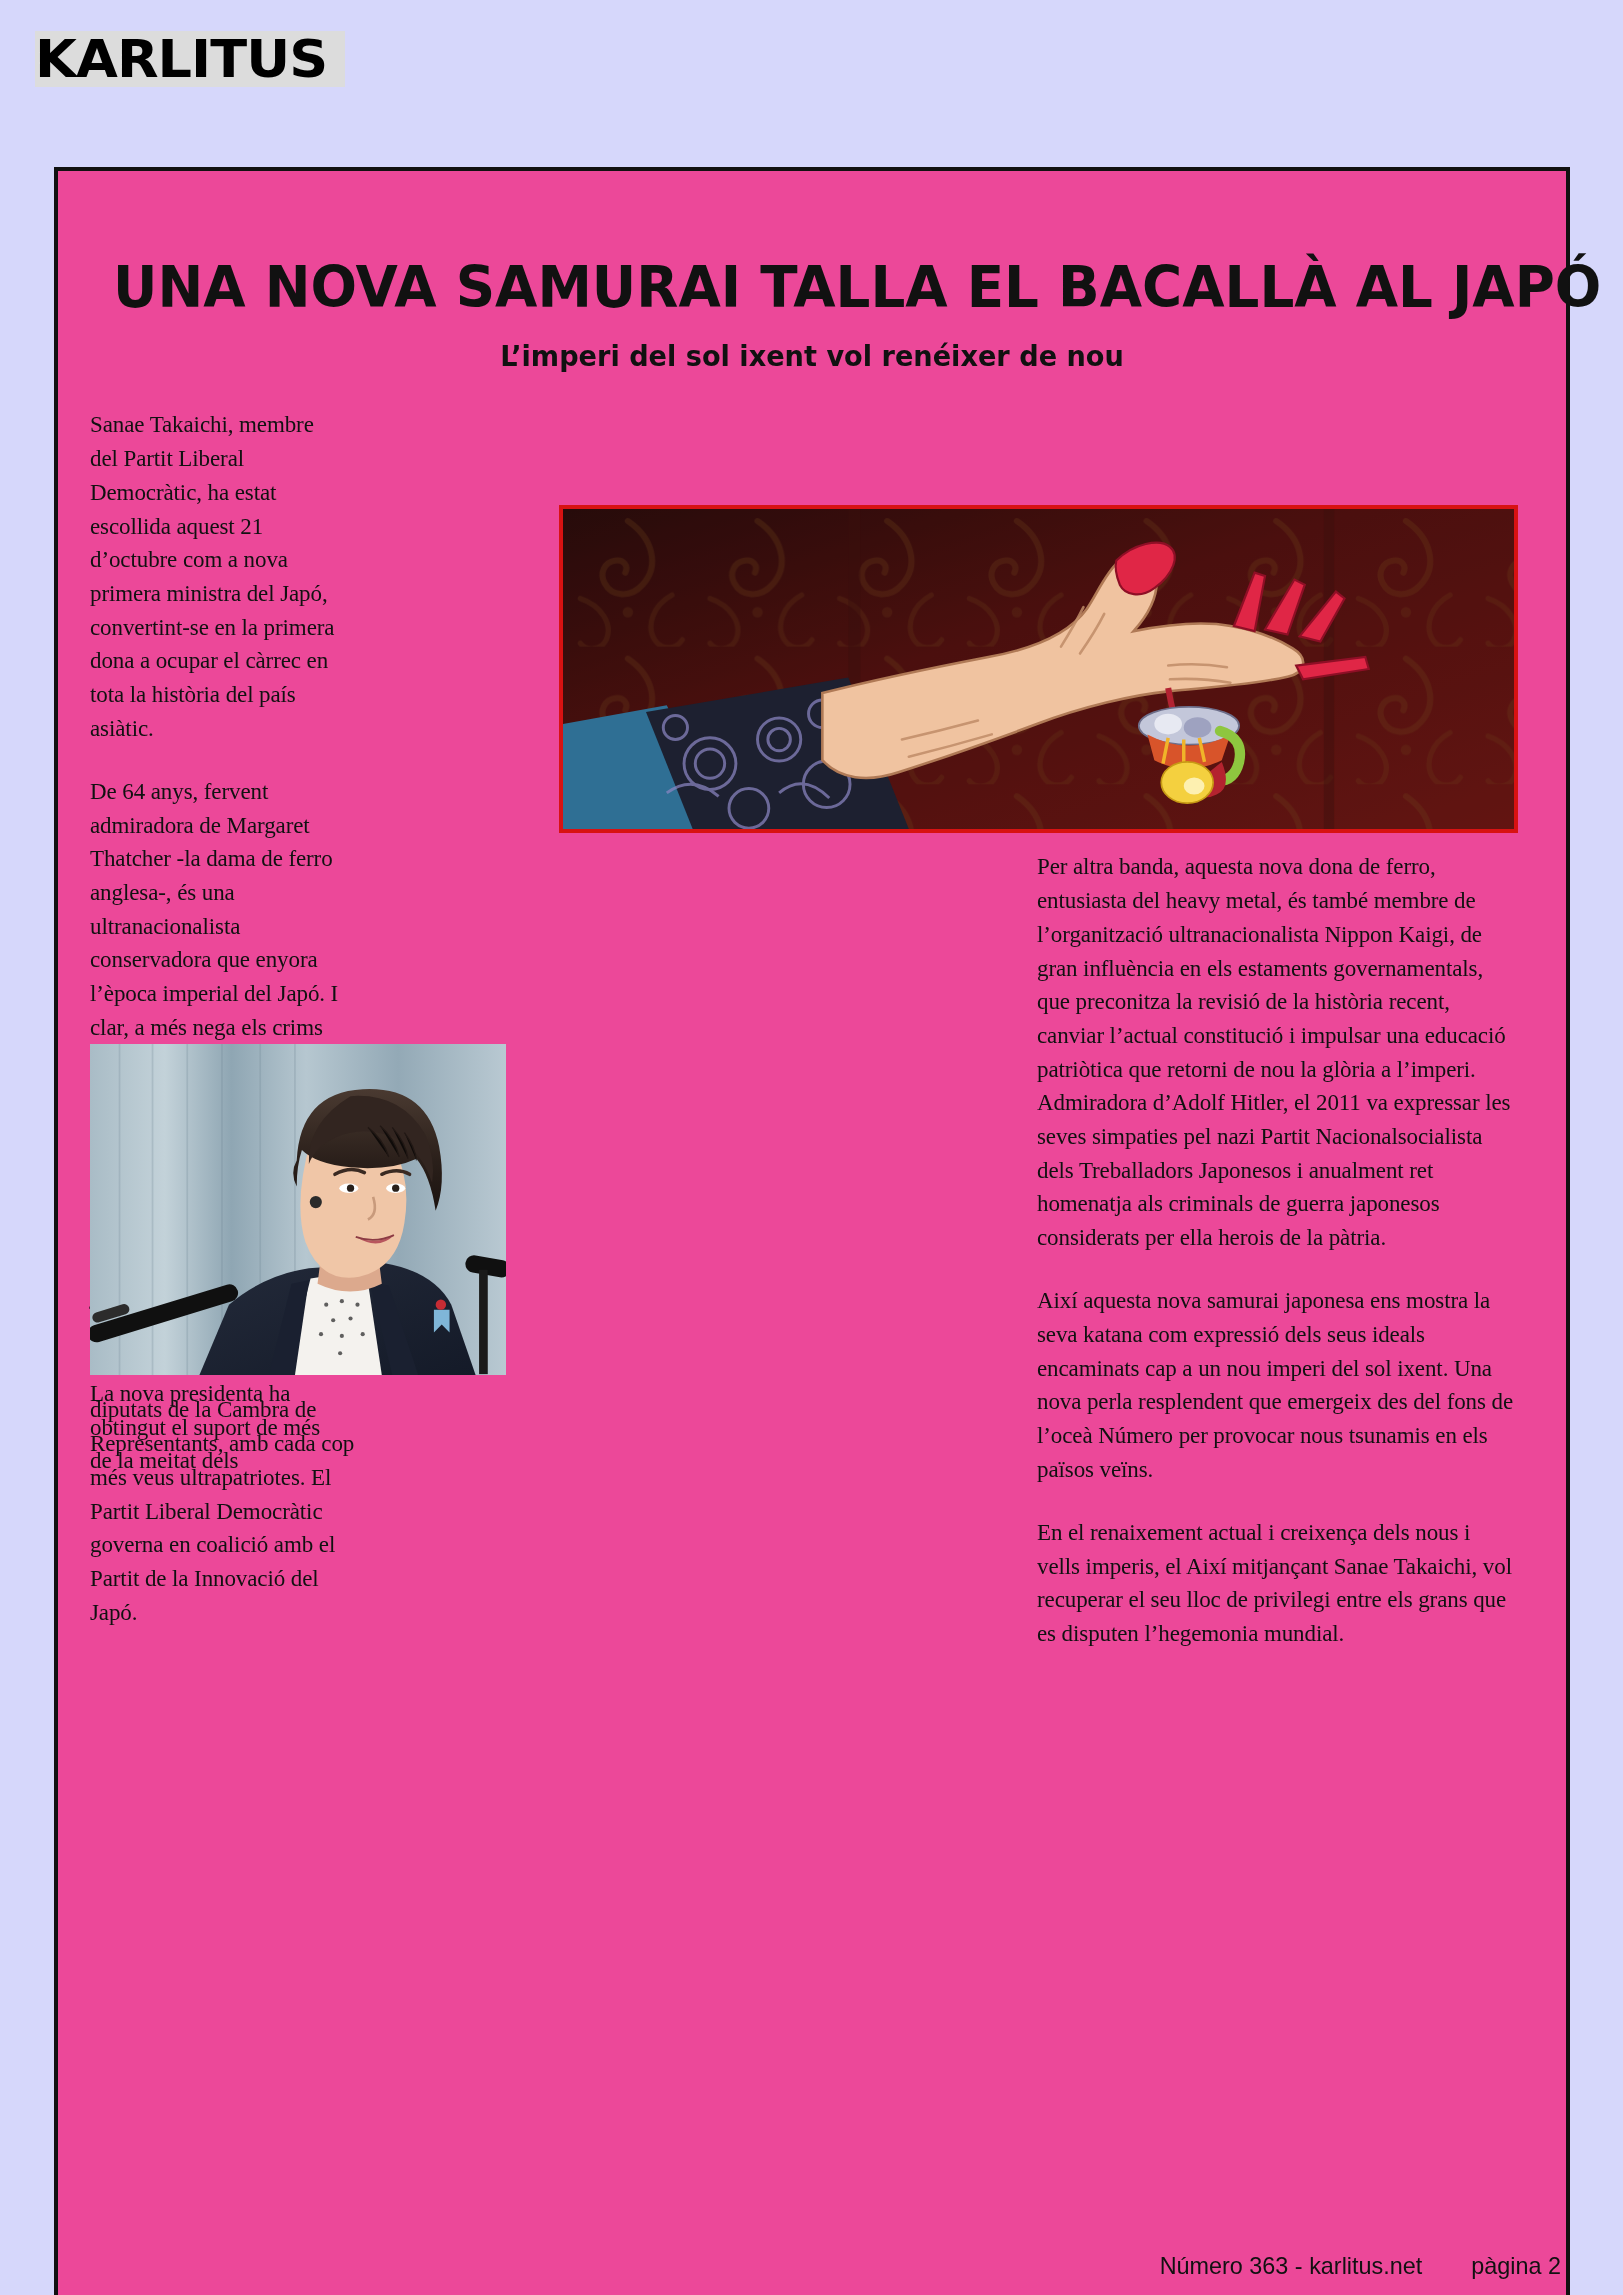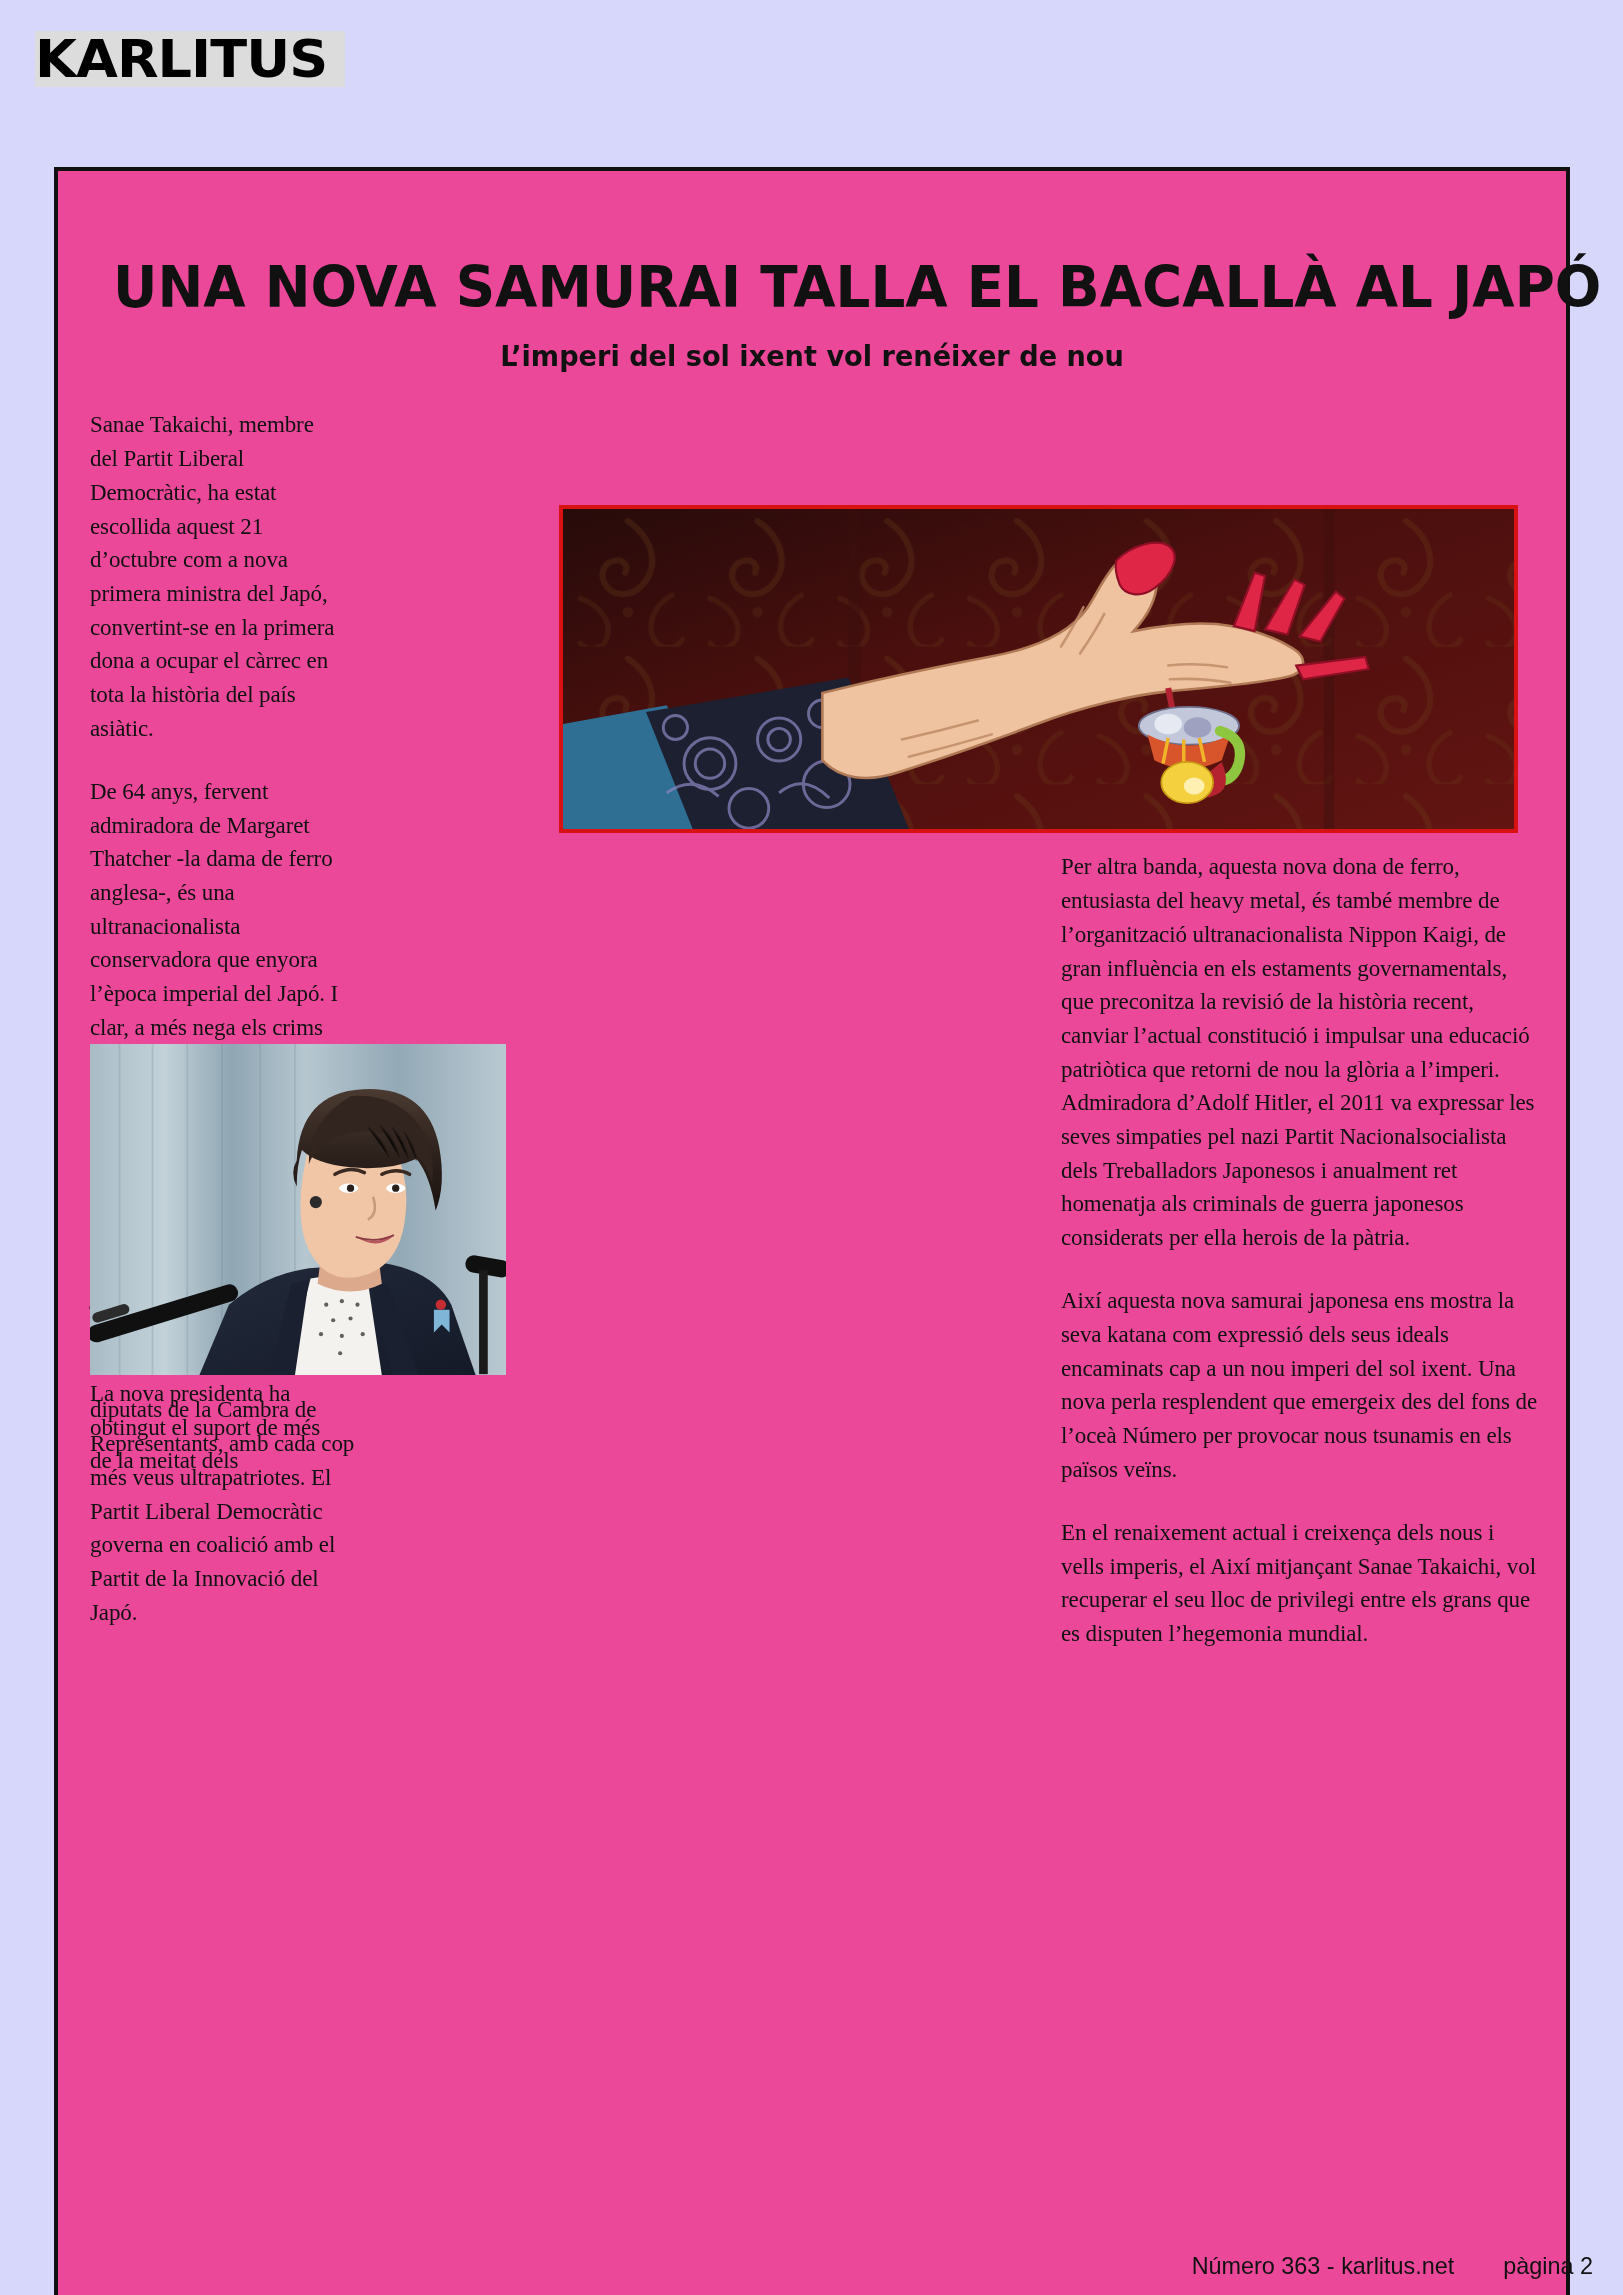--- a/index.html
+++ b/index.html
@@ -102,21 +102,20 @@
     position: absolute;
     left: 32px;
     top: 985px;
     width: 265px;
   }
   .col-right {
     position: absolute;
     left: 979px;
     top: 442px;
     width: 481px;
-    margin-left: 24px;
   }
 
   
   .fig-hand {
     position: absolute;
     left: 501px;
     top: 97px;
     width: 959px;
     height: 328px;
     border: 4.3px solid #d81212;
@@ -138,21 +137,21 @@
   
   .footer {
     position: absolute;
     left: 0;
     top: 2238px;
     width: 1623px;
     height: 57px;
     display: flex;
     align-items: center;
     justify-content: flex-end;
-    padding-right: 30px;
+    padding-right: 62px;
     box-sizing: border-box;
     font-family: "Liberation Sans", sans-serif;
     font-size: 23.4px;
     color: #111;
   }
   .footer-issue { margin-right: 49px; }
 </style>
 </head>
 <body>
 

